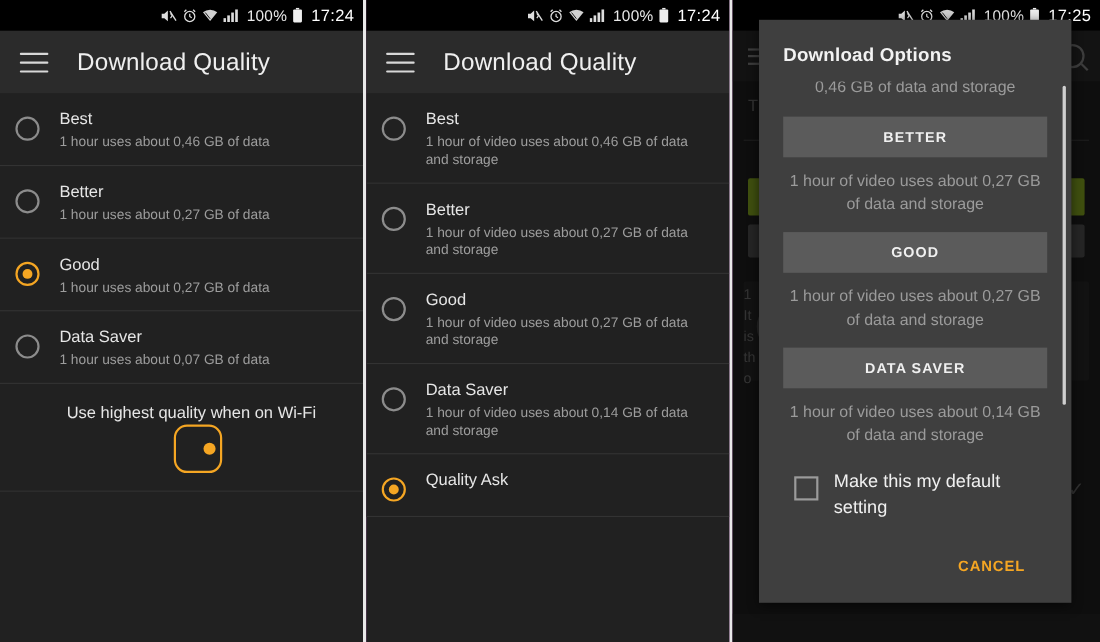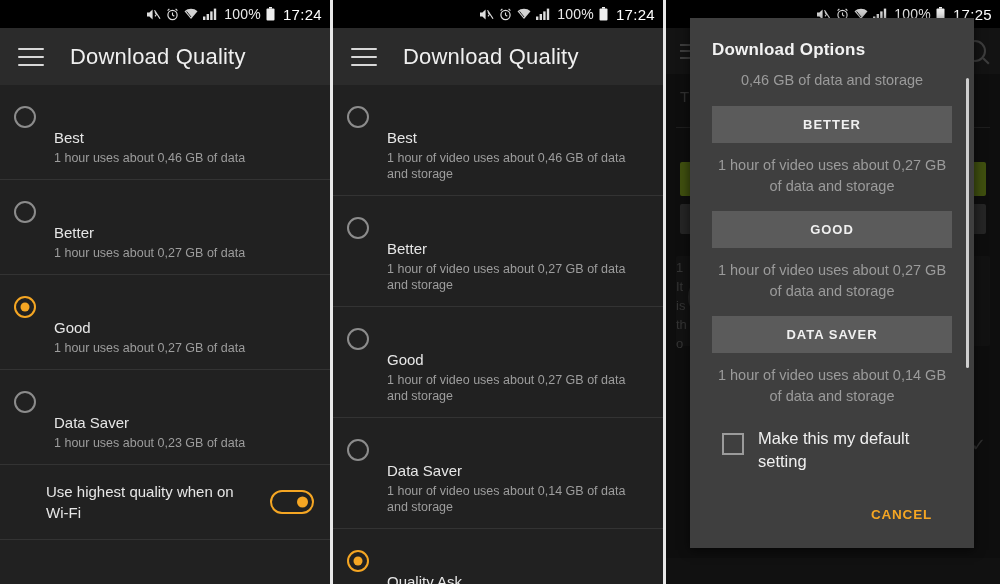--- a/index.html
+++ b/index.html
@@ -52,27 +52,27 @@
     width: 22px; height: 22px; border-radius: 50%; border: 2px solid #8c8c8c;
     flex: 0 0 22px; margin: 8px 18px 0 2px; position: relative;
   }
   .opt.sel .radio { border-color: #f5a623; }
   .opt.sel .radio::after {
     content: ""; position: absolute; left: 50%; top: 50%;
     width: 9px; height: 9px; border-radius: 50%; background: #f5a623;
     transform: translate(-50%, -50%);
   }
   .opt .texts { flex: 1; padding-top: 1px; }
-  .opt .t1 { color: #e6e6e6; font-size: 15px; line-height: 20px; margin-bottom: 2px; margin-top: 29px; }
+  .opt .t1 { color: #e6e6e6; font-size: 15px; line-height: 20px; margin-bottom: 2px; }
   .opt .t2 { color: #9d9d9d; font-size: 12.5px; line-height: 16px; }
 
   
   .togrow {
     display: flex; align-items: center; padding: 16px 16px 16px 46px;
-    border-bottom: 1px solid #333; cursor: pointer;
+    border-bottom: 1px solid #333; cursor: pointer; flex-direction: column;
   }
   .togrow .tlabel { color: #e6e6e6; font-size: 15px; line-height: 21px; flex: 1; padding-right: 12px; }
   .switch {
     width: 44px; height: 24px; border-radius: 12px;
     border: 2px solid #f5a623; position: relative; flex: 0 0 44px; background: transparent;
   }
   .switch .knob {
     position: absolute; right: 4px; top: 50%; transform: translateY(-50%);
     width: 11px; height: 11px; border-radius: 50%; background: #f5a623;
   }
@@ -215,21 +215,21 @@
         <div class="texts">
           <div class="t1">Good</div>
           <div class="t2">1 hour uses about 0,27 GB of data</div>
         </div>
       </div>
 
       <div class="opt">
         <div class="radio"></div>
         <div class="texts">
           <div class="t1">Data Saver</div>
-          <div class="t2">1 hour uses about 0,23 GB of data</div>
+          <div class="t2">1 hour uses about 0,07 GB of data</div>
         </div>
       </div>
 
       <div class="togrow">
         <div class="tlabel">Use highest quality when on Wi-Fi</div>
         <div class="switch">
           <div class="knob"></div>
         </div>
       </div>
 

